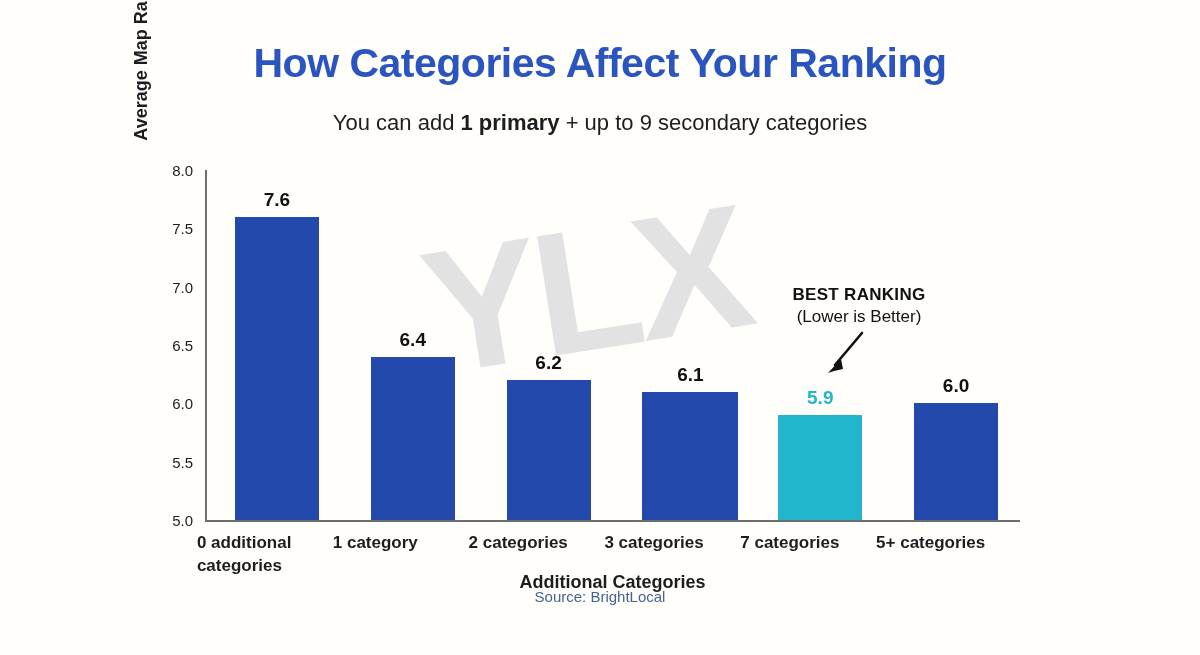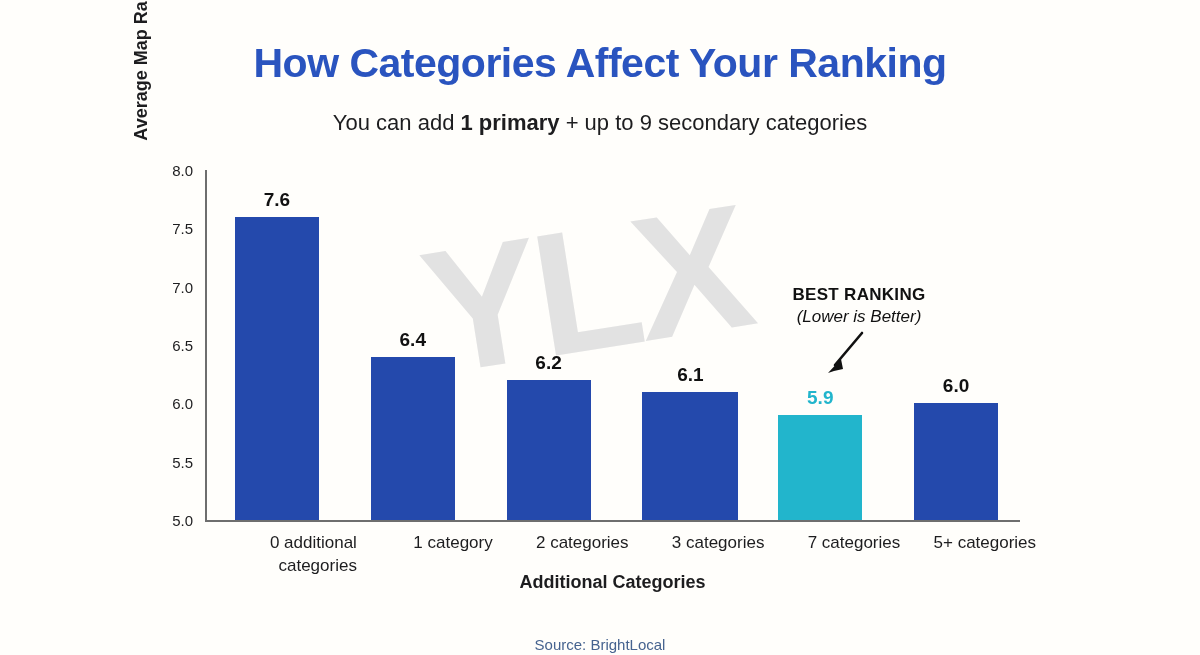--- a/index.html
+++ b/index.html
@@ -141,26 +141,27 @@
     font-weight: bold;
     color: #111;
     white-space: nowrap;
   }
   .bar.highlight .bar-value { color: #22b5cc; }
 
   .cat-label {
     position: absolute;
     top: 362px;
     transform: translateX(-50%);
-    text-align: right;
+    text-align: left;
     font-size: 17px;
     color: #1d1d1f;
     line-height: 1.35;
     white-space: pre-line;
     width: 160px;
+    font-weight: bold;
   }
 
   
   .annotation {
     position: absolute;
     left: 744px;
     top: 284px;
     width: 230px;
     text-align: center;
     z-index: 3;
@@ -170,34 +171,33 @@
     font-weight: bold;
     color: #111;
     letter-spacing: 0.3px;
     line-height: 1.3;
   }
   .annotation .ann-sub {
     font-size: 17px;
     font-weight: 400;
     color: #111;
     line-height: 1.35;
-    font-style: italic;
   }
   .ann-arrow {
     position: absolute;
     left: 815px;
     top: 325px;
     z-index: 3;
   }
 
   
   .source {
     position: absolute;
     left: 0; right: 0;
-    top: 636px;
+    top: 588px;
     text-align: center;
     font-size: 15px;
     color: #46638f;
   }
 </style>
 </head>
 <body>
 
 <div id="infographic">
 

